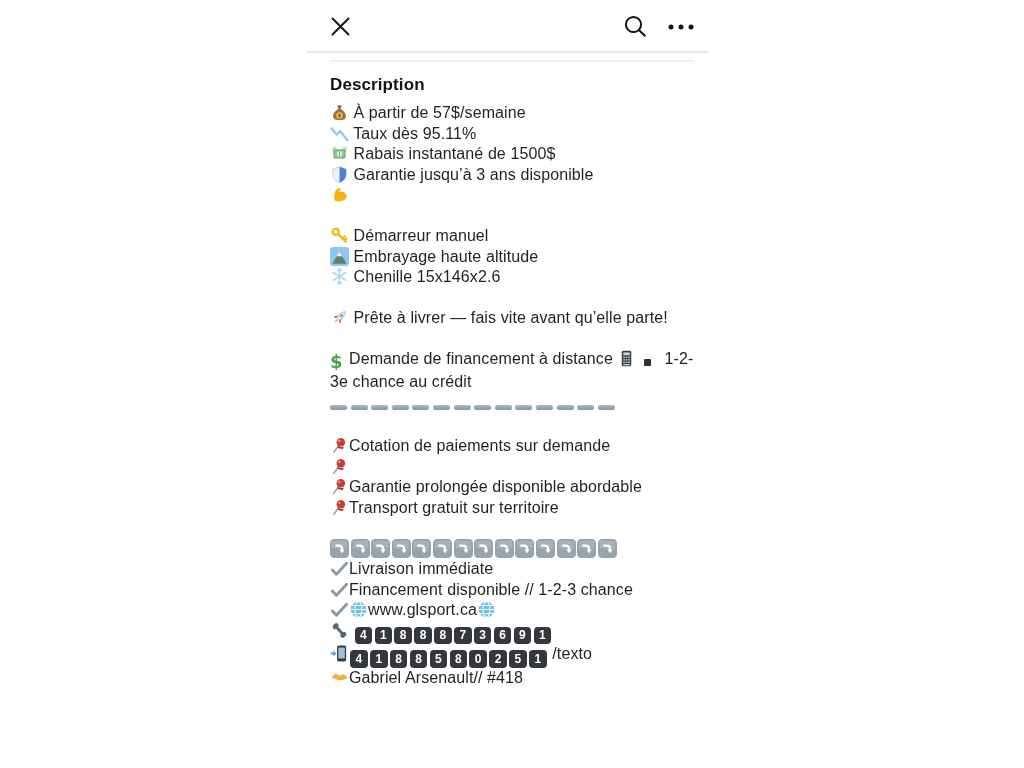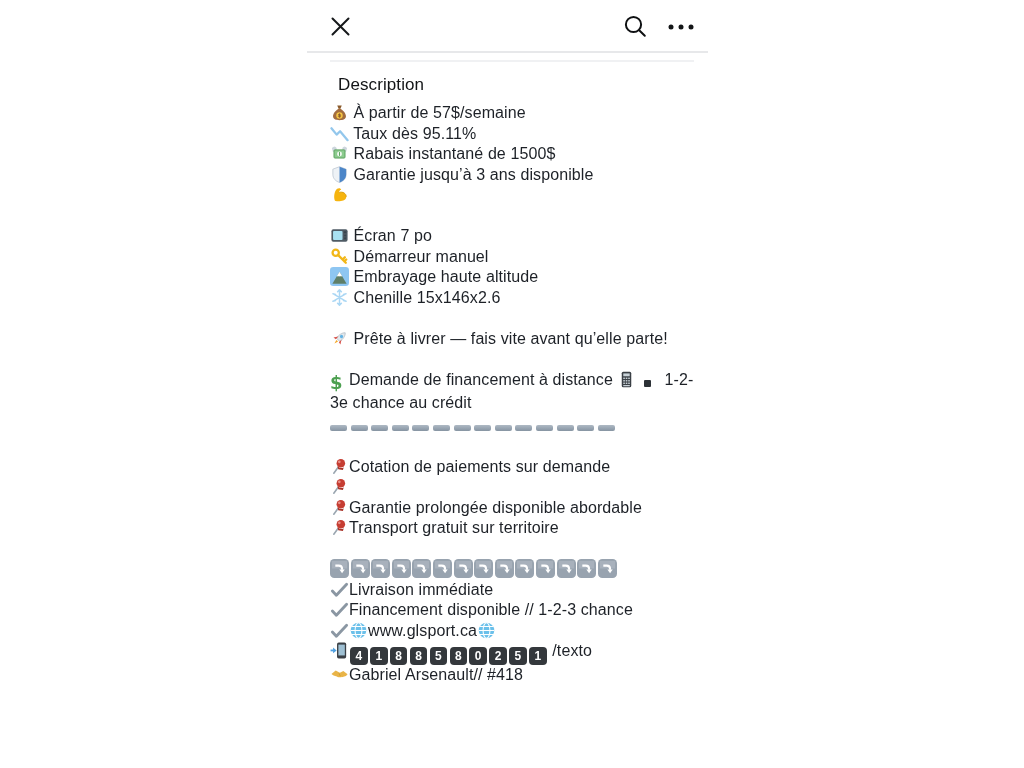--- a/index.html
+++ b/index.html
@@ -10,21 +10,21 @@
   }
   .topbar{position:absolute;left:0;top:0;width:1024px;height:52px;background:#fff;}
   .tb-btn{position:absolute;background:none;border:none;padding:2px;cursor:pointer;line-height:0;}
   .tb-close{left:327px;top:13px;}
   .tb-search{left:621px;top:12px;}
   .tb-more{left:665px;top:21px;}
   .divider{position:absolute;}
   .d1{top:51px;left:307px;width:401px;height:1.5px;background:#e7e8ea;}
   .d2{top:60px;left:330px;width:364px;height:1.5px;background:#f0f1f3;}
   .content{position:absolute;left:330px;top:74px;width:366px;}
-  .content h2{font-size:17px;line-height:21px;margin:0 0 8px 8px;color:#121416;font-weight:normal;letter-spacing:.1px;}
+  .content h2{font-size:17px;line-height:21px;margin:0 0 8px 0;color:#121416;font-weight:bold;letter-spacing:.1px;}
   .dl{min-height:20.5px;line-height:20.5px;font-size:16px;letter-spacing:.1px;}
   .ic{display:inline-block;width:19px;height:19px;vertical-align:-4px;}
   .ic svg{width:100%;height:100%;display:block;}
   .ic.rep{margin-right:1.6px;}
   .ds{display:inline-block;width:13px;color:#4ca050;font-weight:bold;font-size:18px;font-family:"DejaVu Sans",sans-serif;}
   .mbar{display:inline-block;width:17px;height:5.5px;border-radius:2px;
         background:linear-gradient(#aeb9c4,#8694a2);margin-right:3.6px;vertical-align:middle;}
   .bsq{display:inline-block;width:7px;height:7px;background:#2c3136;border-radius:1px;vertical-align:2px;margin:0 3px;}
   .kc{display:inline-flex;align-items:center;justify-content:center;width:17.5px;height:17.5px;
       background:#34383c;color:#fff;border-radius:4px;font-size:12px;font-weight:bold;
@@ -78,27 +78,20 @@
           </svg></span><span> Rabais instantané de 1500$</span></div>
       <div class="dl"><span class="ic ic-shield"><svg viewBox="0 0 20 20">
             <path d="M10 1.8 17 4.4v5.4c0 4.6-3.2 7.4-7 8.6-3.8-1.2-7-4-7-8.6V4.4z" fill="#eef2f6" stroke="#b9c4cf" stroke-width=".8"></path>
             <path d="M10 1.8 17 4.4v5.4c0 4.6-3.2 7.4-7 8.6z" fill="#4c86c8"></path>
           </svg></span><span> Garantie jusqu’à 3 ans disponible</span></div>
       <div class="dl"><span class="ic ic-flexed-biceps"><svg viewBox="0 0 20 20">
             <path d="M5.2 16.5C3.6 13 4.6 6 7.5 4c1.8-1.2 4-.6 4.3 1-1.5.3-2.4 1.3-2 2.8 3.6-1 7.3 1 7.3 4.6 0 3-3.2 4.6-6.8 4.6-2.3 0-4.4-.1-5.1-.5z" fill="#f6b40e"></path>
             <path d="M9.8 7.8c3.6-1 7.3 1 7.3 4.6" stroke="#d89a06" fill="none"></path>
           </svg></span></div>
       <div class="dl">&nbsp;</div>
-      <div class="dl"><span class="ic ic-television"><svg viewBox="0 0 20 20">
-            <rect x="1.5" y="3.5" width="17" height="13" rx="2" fill="#4e5a64"></rect>
-            <rect x="3.2" y="5.2" width="10" height="9.6" rx="1" fill="#a8e1f2"></rect>
-            <rect x="14.6" y="5.6" width="2.6" height="2" rx=".5" fill="#39444d"></rect>
-            <circle cx="15.9" cy="10" r="1.1" fill="#39444d"></circle>
-            <circle cx="15.9" cy="13" r="1.1" fill="#39444d"></circle>
-          </svg></span><span> Écran 7 po</span></div>
       <div class="dl"><span class="ic ic-key"><svg viewBox="0 0 20 20">
             <circle cx="6" cy="6" r="3.3" fill="none" stroke="#f2b718" stroke-width="2.4"></circle>
             <path d="M8.6 8.6 16.6 16.6M13.2 13.2l2.4-2.4M15.1 15.1l2-2" stroke="#f2b718" stroke-width="2.4" stroke-linecap="round"></path>
           </svg></span><span> Démarreur manuel</span></div>
       <div class="dl"><span class="ic ic-mount-fuji"><svg viewBox="0 0 20 20">
             <rect width="20" height="20" rx="3.5" fill="#8ec6f2"></rect>
             <path d="M2.5 17.5 10 5l7.5 12.5z" fill="#5f7f68"></path>
             <path d="M7.3 9.5 10 5l2.7 4.5c-.9 1-1.8-.2-2.7.6-.9-.8-1.8.4-2.7-.6z" fill="#fff"></path>
           </svg></span><span> Embrayage haute altitude</span></div>
       <div class="dl"><span class="ic ic-snowflake"><svg viewBox="0 0 20 20">
@@ -244,20 +237,27 @@
               <ellipse cx="10" cy="10" rx="3.6" ry="8.2"></ellipse>
               <path d="M1.8 10h16.4M3 5.8h14M3 14.2h14"></path>
             </g>
           </svg></span><span>www.glsport.ca</span><span class="ic ic-globe"><svg viewBox="0 0 20 20">
             <circle cx="10" cy="10" r="8.2" fill="#6bc0ea"></circle>
             <g stroke="#fff" stroke-width="1.1" fill="none">
               <ellipse cx="10" cy="10" rx="3.6" ry="8.2"></ellipse>
               <path d="M1.8 10h16.4M3 5.8h14M3 14.2h14"></path>
             </g>
           </svg></span></div>
+      <div class="dl"><span class="ic ic-telephone-receiver"><svg viewBox="0 0 20 20">
+            <g transform="rotate(-42 10 10)" fill="#5b6771">
+              <rect x="6.6" y="1.4" width="6.8" height="5" rx="2.4"></rect>
+              <rect x="6.6" y="13.6" width="6.8" height="5" rx="2.4"></rect>
+              <rect x="8.5" y="4" width="3" height="12"></rect>
+            </g>
+          </svg></span><span> </span><span class="kc">4</span><span class="kc">1</span><span class="kc">8</span><span class="kc">8</span><span class="kc">8</span><span class="kc">7</span><span class="kc">3</span><span class="kc">6</span><span class="kc">9</span><span class="kc">1</span></div>
       <div class="dl"><span class="ic ic-mobile-phone-arrow"><svg viewBox="0 0 20 20">
             <rect x="7.4" y="1.6" width="9.6" height="16.8" rx="1.8" fill="#3a3f45"></rect>
             <rect x="8.8" y="3.8" width="6.8" height="11.4" fill="#9fc0d3"></rect>
             <rect x=".6" y="9" width="2.8" height="1.9" fill="#4d9fe0"></rect>
             <path d="M3.2 6.9v6.1l3.8-3z" fill="#4d9fe0"></path>
           </svg></span><span class="kc">4</span><span class="kc">1</span><span class="kc">8</span><span class="kc">8</span><span class="kc">5</span><span class="kc">8</span><span class="kc">0</span><span class="kc">2</span><span class="kc">5</span><span class="kc">1</span><span> /texto</span></div>
       <div class="dl"><span class="ic ic-handshake"><svg viewBox="0 0 20 20">
             <g fill="#e9b447">
               <path d="M1.5 9.5 6 5.8l4.8 2.6-2 4.2-5-1.6z"></path>
               <path d="M18.5 9.8 14 6.2l-4 2.2 2.4 4.6 4.4-1.4z"></path>

